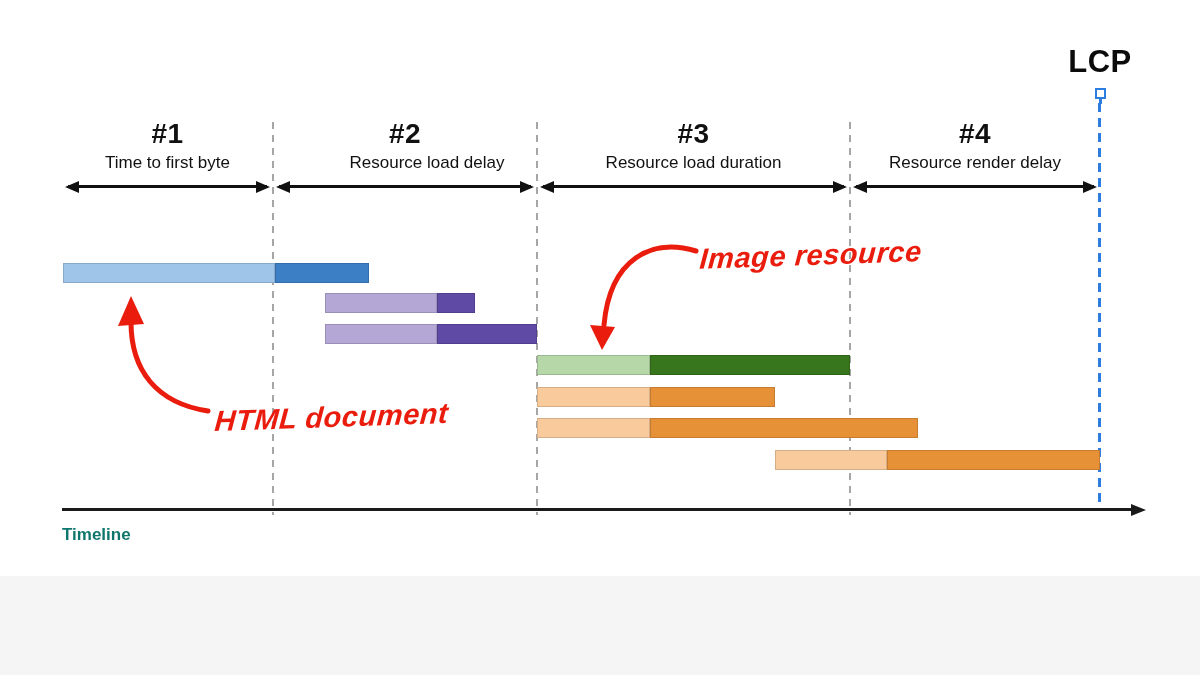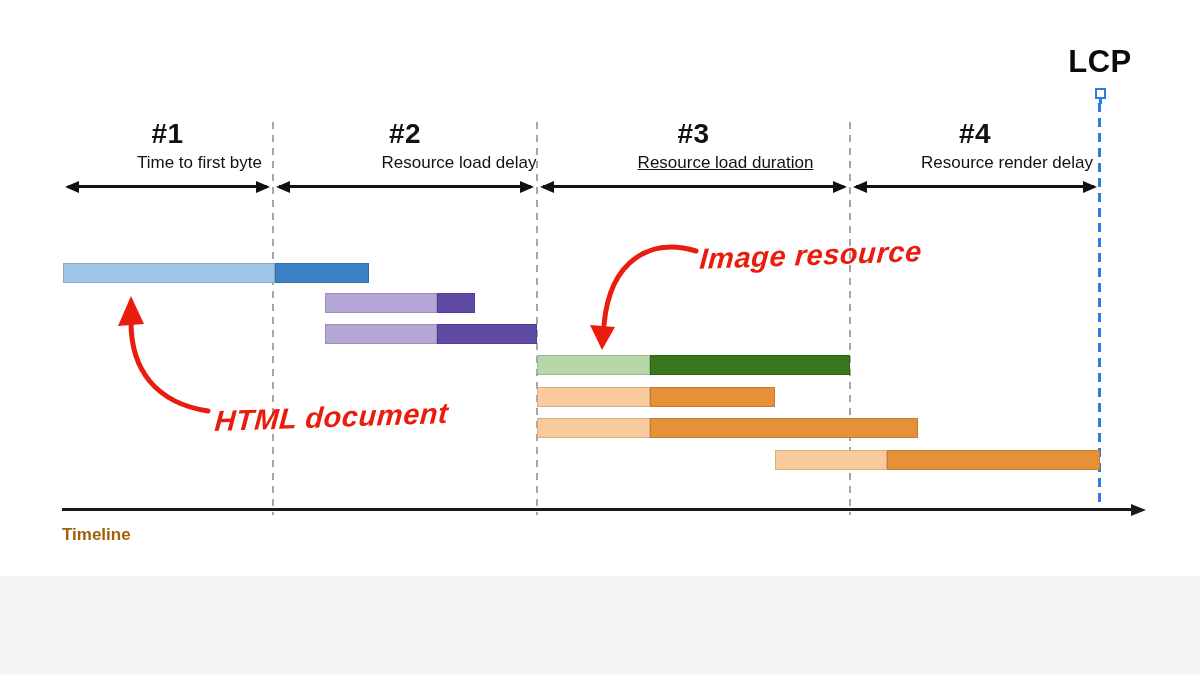--- a/index.html
+++ b/index.html
@@ -3,41 +3,41 @@
 <meta charset="utf-8">
 <style>
   html,body{margin:0;padding:0;background:#fff;}
   .stage{
     position:relative;width:1200px;height:675px;background:#ffffff;
     font-family:"Liberation Sans",sans-serif;overflow:hidden;
     --red:#ea1c0d;--lcp-blue:#2d7ce0;--divider:#a6a6a6;--ink:#111;
   }
   
   .phase-num{position:absolute;transform:translateX(-50%);font-size:28px;font-weight:700;color:var(--ink);line-height:1;letter-spacing:.5px;}
-  .phase-label{position:absolute;transform:translateX(-50%);font-size:17px;color:var(--ink);line-height:1;white-space:nowrap;margin-left:32px;}
+  .phase-label{position:absolute;transform:translateX(-50%);font-size:17px;color:var(--ink);line-height:1;white-space:nowrap;}
   .phase-arrow{position:absolute;height:3px;background:var(--ink);}
   .phase-arrow::before,.phase-arrow::after{content:"";position:absolute;top:50%;transform:translateY(-50%);
     border-top:6px solid transparent;border-bottom:6px solid transparent;}
   .phase-arrow::before{left:-3px;border-right:14px solid var(--ink);}
   .phase-arrow::after{right:-3px;border-left:14px solid var(--ink);}
   
   .vline-gray{position:absolute;width:2px;top:122px;height:393px;
     background:repeating-linear-gradient(to bottom,var(--divider) 0 7px,transparent 7px 13px);}
   .vline-blue{position:absolute;width:3px;top:103px;height:407px;left:1098px;
     background:repeating-linear-gradient(to bottom,var(--lcp-blue) 0 9px,transparent 9px 15px);}
   .lcp-title{position:absolute;left:1100px;top:46px;transform:translateX(-50%);font-size:31px;font-weight:700;color:#0b0b0b;letter-spacing:.5px;line-height:1;}
   .lcp-marker{position:absolute;left:1095px;top:88px;width:7px;height:7px;background:#fff;border:2px solid var(--lcp-blue);}
   .lcp-marker-stem{position:absolute;left:1099px;top:98px;width:3px;height:6px;background:var(--lcp-blue);}
   
   .seg{position:absolute;height:20px;box-sizing:border-box;border:1px solid rgba(0,0,0,0.14);}
   
   .axis-line{position:absolute;left:62px;top:508px;width:1070px;height:3px;background:#1a1a1a;}
   .axis-head{position:absolute;left:1131px;top:503.5px;width:0;height:0;
     border-top:6px solid transparent;border-bottom:6px solid transparent;border-left:15px solid #1a1a1a;}
-  .axis-label{position:absolute;left:62px;top:525px;font-size:17px;font-weight:700;color:#a16207;}
+  .axis-label{position:absolute;left:62px;top:525px;font-size:17px;font-weight:700;color:#0f766e;}
   
   .annot{position:absolute;color:var(--red);font-size:29px;font-weight:600;font-style:italic;
     letter-spacing:.5px;white-space:nowrap;transform:skewX(-6deg) rotate(-2deg);line-height:1;}
   .annot-arrows{position:absolute;left:0;top:0;pointer-events:none;}
   .annot-arrows path{fill:none;stroke:var(--red);stroke-width:5;stroke-linecap:round;}
   .annot-arrows polygon{fill:var(--red);stroke:none;}
   
   .legend-strip{position:absolute;left:0;top:576px;width:1200px;height:99px;background:#f5f5f5;}
 </style>
 </head>
@@ -51,21 +51,21 @@
   <div class="vline-blue"></div>
 
   <div id="gen-phases">
       <div class="phase-num" style="left: 167.5px; top: 120px;">#1</div>
       <div class="phase-label" style="left: 167.5px; top: 154px;">Time to first byte</div>
       <div class="phase-arrow" style="left: 68px; width: 199px; top: 185px;"></div>
       <div class="phase-num" style="left: 405px; top: 120px;">#2</div>
       <div class="phase-label" style="left: 427px; top: 154px;">Resource load delay</div>
       <div class="phase-arrow" style="left: 279px; width: 252px; top: 185px;"></div>
       <div class="phase-num" style="left: 693.5px; top: 120px;">#3</div>
-      <div class="phase-label" style="left: 693.5px; top: 154px; text-decoration: underline;">Resource load duration</div>
+      <div class="phase-label" style="left: 693.5px; top: 154px;">Resource load duration</div>
       <div class="phase-arrow" style="left: 543px; width: 301px; top: 185px;"></div>
       <div class="phase-num" style="left: 975px; top: 120px;">#4</div>
       <div class="phase-label" style="left: 975px; top: 154px;">Resource render delay</div>
       <div class="phase-arrow" style="left: 856px; width: 238px; top: 185px;"></div>
     </div>
   <div id="gen-dividers">
       <div class="vline-gray" style="left: 272px;"></div>
       <div class="vline-gray" style="left: 536px;"></div>
       <div class="vline-gray" style="left: 849px;"></div>
     </div>

